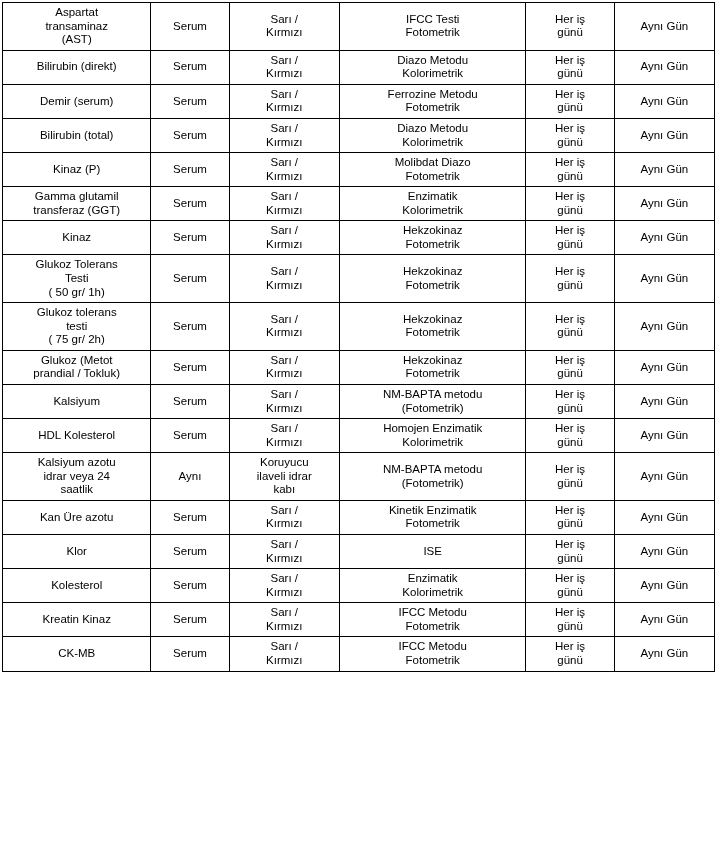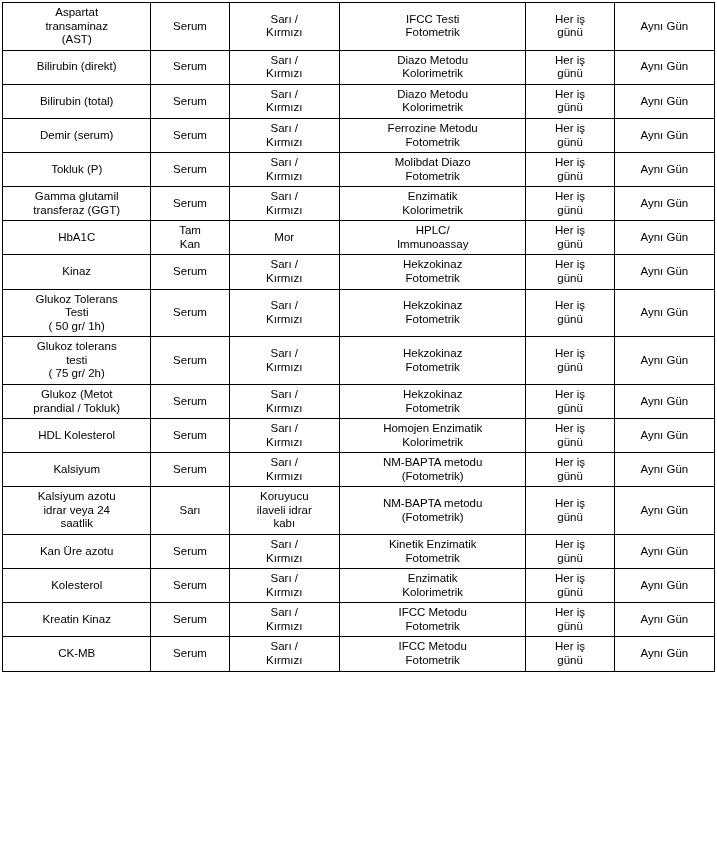--- a/index.html
+++ b/index.html
@@ -93,20 +93,43 @@
         <td>
           <span class="cell-line">Her iş</span>
           <span class="cell-line">günü</span>
         </td>
         <td>
           <span class="cell-line">Aynı Gün</span>
         </td>
       </tr>
       <tr>
         <td>
+          <span class="cell-line">Demir (serum)</span>
+        </td>
+        <td>
+          <span class="cell-line">Serum</span>
+        </td>
+        <td>
+          <span class="cell-line">Sarı /</span>
+          <span class="cell-line">Kırmızı</span>
+        </td>
+        <td>
+          <span class="cell-line">Ferrozine Metodu</span>
+          <span class="cell-line">Fotometrik</span>
+        </td>
+        <td>
+          <span class="cell-line">Her iş</span>
+          <span class="cell-line">günü</span>
+        </td>
+        <td>
+          <span class="cell-line">Aynı Gün</span>
+        </td>
+      </tr>
+      <tr>
+        <td>
           <span class="cell-line">Bilirubin (total)</span>
         </td>
         <td>
           <span class="cell-line">Serum</span>
         </td>
         <td>
           <span class="cell-line">Sarı /</span>
           <span class="cell-line">Kırmızı</span>
         </td>
         <td>
@@ -116,44 +139,21 @@
         <td>
           <span class="cell-line">Her iş</span>
           <span class="cell-line">günü</span>
         </td>
         <td>
           <span class="cell-line">Aynı Gün</span>
         </td>
       </tr>
       <tr>
         <td>
-          <span class="cell-line">Demir (serum)</span>
-        </td>
-        <td>
-          <span class="cell-line">Serum</span>
-        </td>
-        <td>
-          <span class="cell-line">Sarı /</span>
-          <span class="cell-line">Kırmızı</span>
-        </td>
-        <td>
-          <span class="cell-line">Ferrozine Metodu</span>
-          <span class="cell-line">Fotometrik</span>
-        </td>
-        <td>
-          <span class="cell-line">Her iş</span>
-          <span class="cell-line">günü</span>
-        </td>
-        <td>
-          <span class="cell-line">Aynı Gün</span>
-        </td>
-      </tr>
-      <tr>
-        <td>
-          <span class="cell-line">Tokluk (P)</span>
+          <span class="cell-line">Kinaz (P)</span>
         </td>
         <td>
           <span class="cell-line">Serum</span>
         </td>
         <td>
           <span class="cell-line">Sarı /</span>
           <span class="cell-line">Kırmızı</span>
         </td>
         <td>
           <span class="cell-line">Molibdat Diazo</span>
@@ -175,43 +175,20 @@
         <td>
           <span class="cell-line">Serum</span>
         </td>
         <td>
           <span class="cell-line">Sarı /</span>
           <span class="cell-line">Kırmızı</span>
         </td>
         <td>
           <span class="cell-line">Enzimatik</span>
           <span class="cell-line">Kolorimetrik</span>
-        </td>
-        <td>
-          <span class="cell-line">Her iş</span>
-          <span class="cell-line">günü</span>
-        </td>
-        <td>
-          <span class="cell-line">Aynı Gün</span>
-        </td>
-      </tr>
-      <tr>
-        <td>
-          <span class="cell-line">HbA1C</span>
-        </td>
-        <td>
-          <span class="cell-line">Tam</span>
-          <span class="cell-line">Kan</span>
-        </td>
-        <td>
-          <span class="cell-line">Mor</span>
-        </td>
-        <td>
-          <span class="cell-line">HPLC/</span>
-          <span class="cell-line">Immunoassay</span>
         </td>
         <td>
           <span class="cell-line">Her iş</span>
           <span class="cell-line">günü</span>
         </td>
         <td>
           <span class="cell-line">Aynı Gün</span>
         </td>
       </tr>
       <tr>
@@ -306,72 +283,72 @@
         <td>
           <span class="cell-line">Her iş</span>
           <span class="cell-line">günü</span>
         </td>
         <td>
           <span class="cell-line">Aynı Gün</span>
         </td>
       </tr>
       <tr>
         <td>
+          <span class="cell-line">Kalsiyum</span>
+        </td>
+        <td>
+          <span class="cell-line">Serum</span>
+        </td>
+        <td>
+          <span class="cell-line">Sarı /</span>
+          <span class="cell-line">Kırmızı</span>
+        </td>
+        <td>
+          <span class="cell-line">NM-BAPTA metodu</span>
+          <span class="cell-line">(Fotometrik)</span>
+        </td>
+        <td>
+          <span class="cell-line">Her iş</span>
+          <span class="cell-line">günü</span>
+        </td>
+        <td>
+          <span class="cell-line">Aynı Gün</span>
+        </td>
+      </tr>
+      <tr>
+        <td>
           <span class="cell-line">HDL Kolesterol</span>
         </td>
         <td>
           <span class="cell-line">Serum</span>
         </td>
         <td>
           <span class="cell-line">Sarı /</span>
           <span class="cell-line">Kırmızı</span>
         </td>
         <td>
           <span class="cell-line">Homojen Enzimatik</span>
           <span class="cell-line">Kolorimetrik</span>
-        </td>
-        <td>
-          <span class="cell-line">Her iş</span>
-          <span class="cell-line">günü</span>
-        </td>
-        <td>
-          <span class="cell-line">Aynı Gün</span>
-        </td>
-      </tr>
-      <tr>
-        <td>
-          <span class="cell-line">Kalsiyum</span>
-        </td>
-        <td>
-          <span class="cell-line">Serum</span>
-        </td>
-        <td>
-          <span class="cell-line">Sarı /</span>
-          <span class="cell-line">Kırmızı</span>
-        </td>
-        <td>
-          <span class="cell-line">NM-BAPTA metodu</span>
-          <span class="cell-line">(Fotometrik)</span>
         </td>
         <td>
           <span class="cell-line">Her iş</span>
           <span class="cell-line">günü</span>
         </td>
         <td>
           <span class="cell-line">Aynı Gün</span>
         </td>
       </tr>
       <tr>
         <td>
           <span class="cell-line">Kalsiyum azotu</span>
           <span class="cell-line">idrar veya 24</span>
           <span class="cell-line">saatlik</span>
         </td>
         <td>
-          <span class="cell-line">Sarı</span>
+          <span class="cell-line">Aynı</span>
         </td>
         <td>
           <span class="cell-line">Koruyucu</span>
           <span class="cell-line">ilaveli idrar</span>
           <span class="cell-line">kabı</span>
         </td>
         <td>
           <span class="cell-line">NM-BAPTA metodu</span>
           <span class="cell-line">(Fotometrik)</span>
         </td>
@@ -390,20 +367,42 @@
         <td>
           <span class="cell-line">Serum</span>
         </td>
         <td>
           <span class="cell-line">Sarı /</span>
           <span class="cell-line">Kırmızı</span>
         </td>
         <td>
           <span class="cell-line">Kinetik Enzimatik</span>
           <span class="cell-line">Fotometrik</span>
+        </td>
+        <td>
+          <span class="cell-line">Her iş</span>
+          <span class="cell-line">günü</span>
+        </td>
+        <td>
+          <span class="cell-line">Aynı Gün</span>
+        </td>
+      </tr>
+      <tr>
+        <td>
+          <span class="cell-line">Klor</span>
+        </td>
+        <td>
+          <span class="cell-line">Serum</span>
+        </td>
+        <td>
+          <span class="cell-line">Sarı /</span>
+          <span class="cell-line">Kırmızı</span>
+        </td>
+        <td>
+          <span class="cell-line">ISE</span>
         </td>
         <td>
           <span class="cell-line">Her iş</span>
           <span class="cell-line">günü</span>
         </td>
         <td>
           <span class="cell-line">Aynı Gün</span>
         </td>
       </tr>
       <tr>

